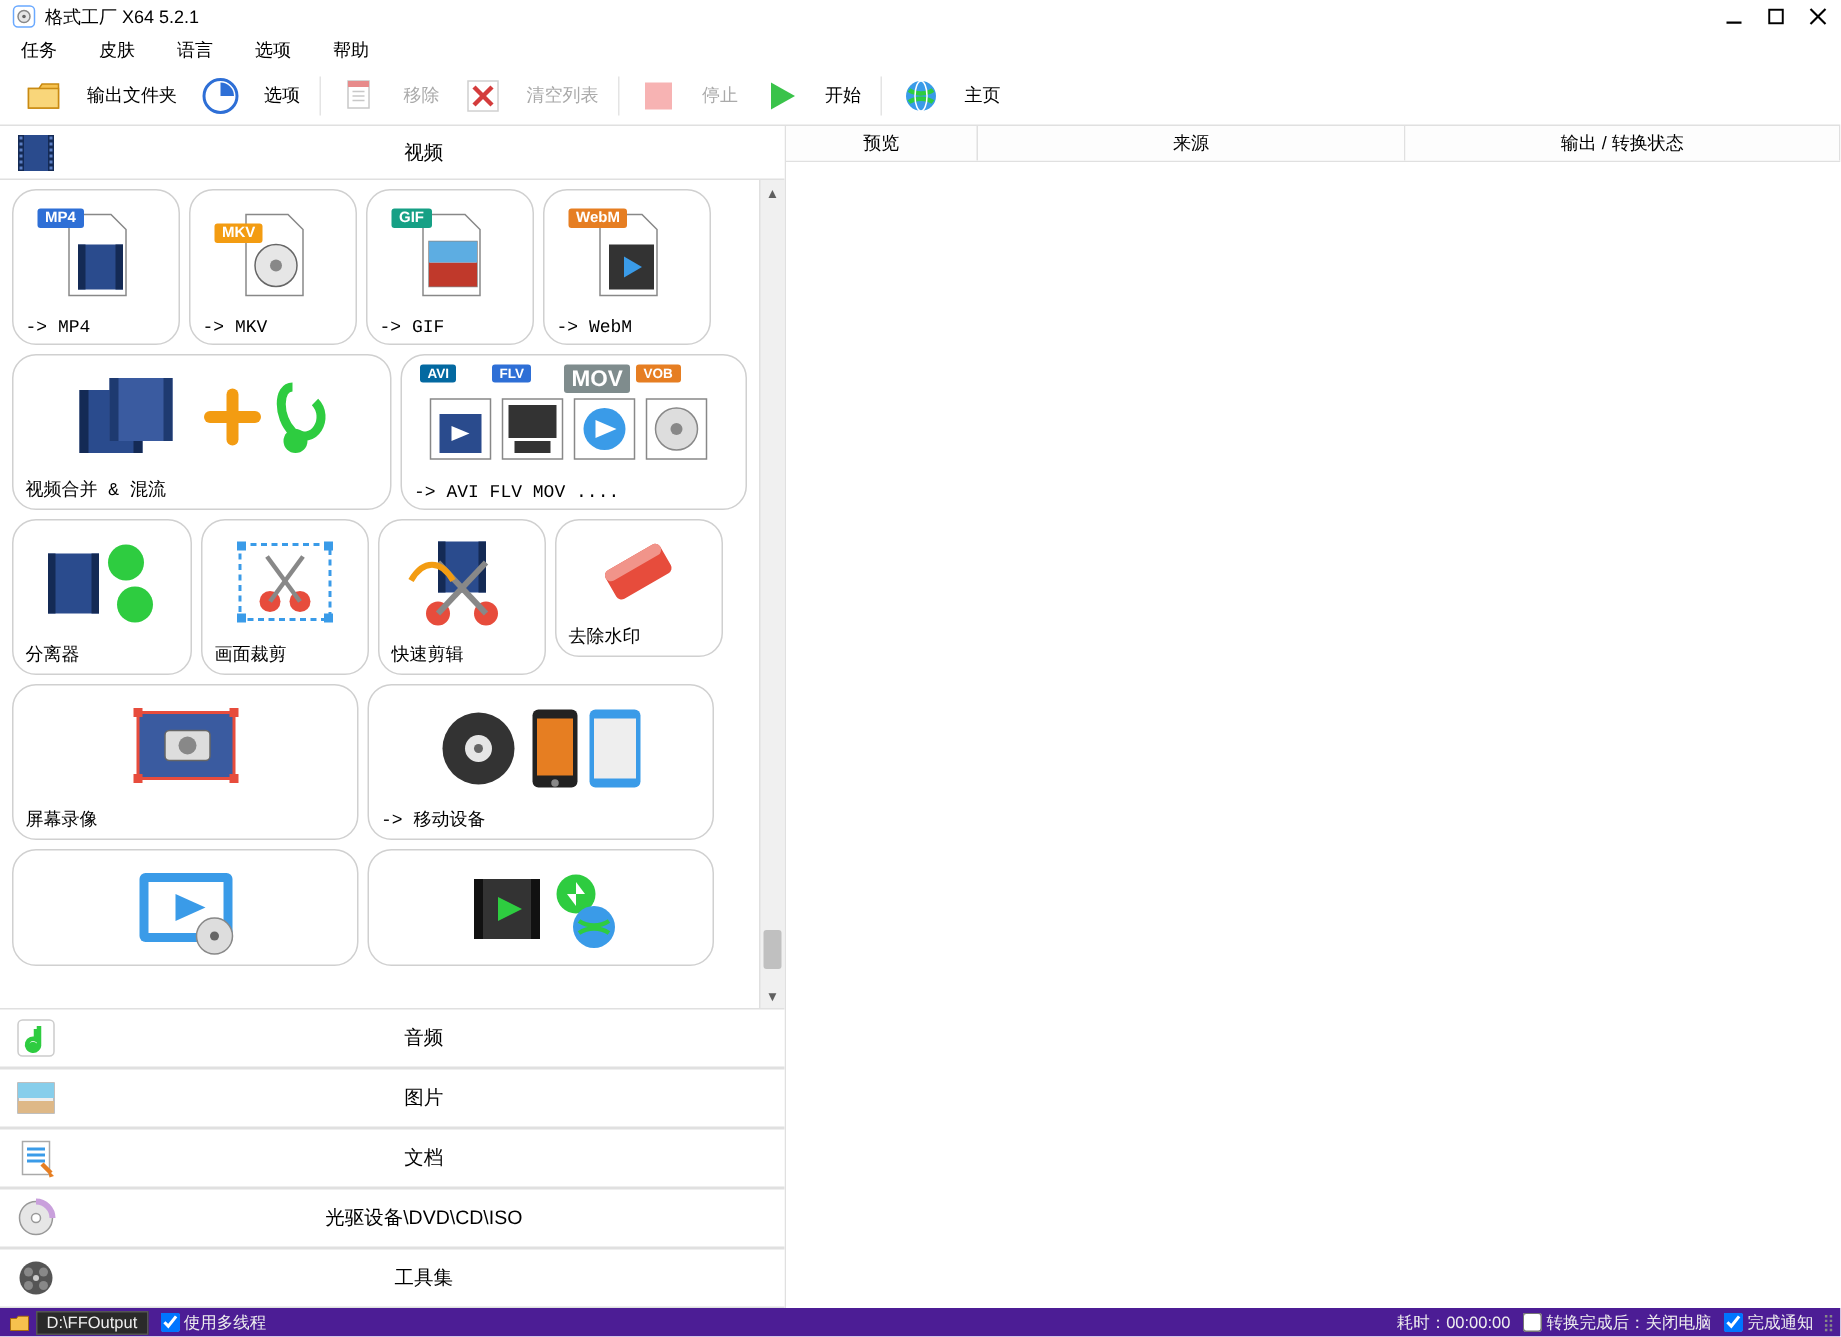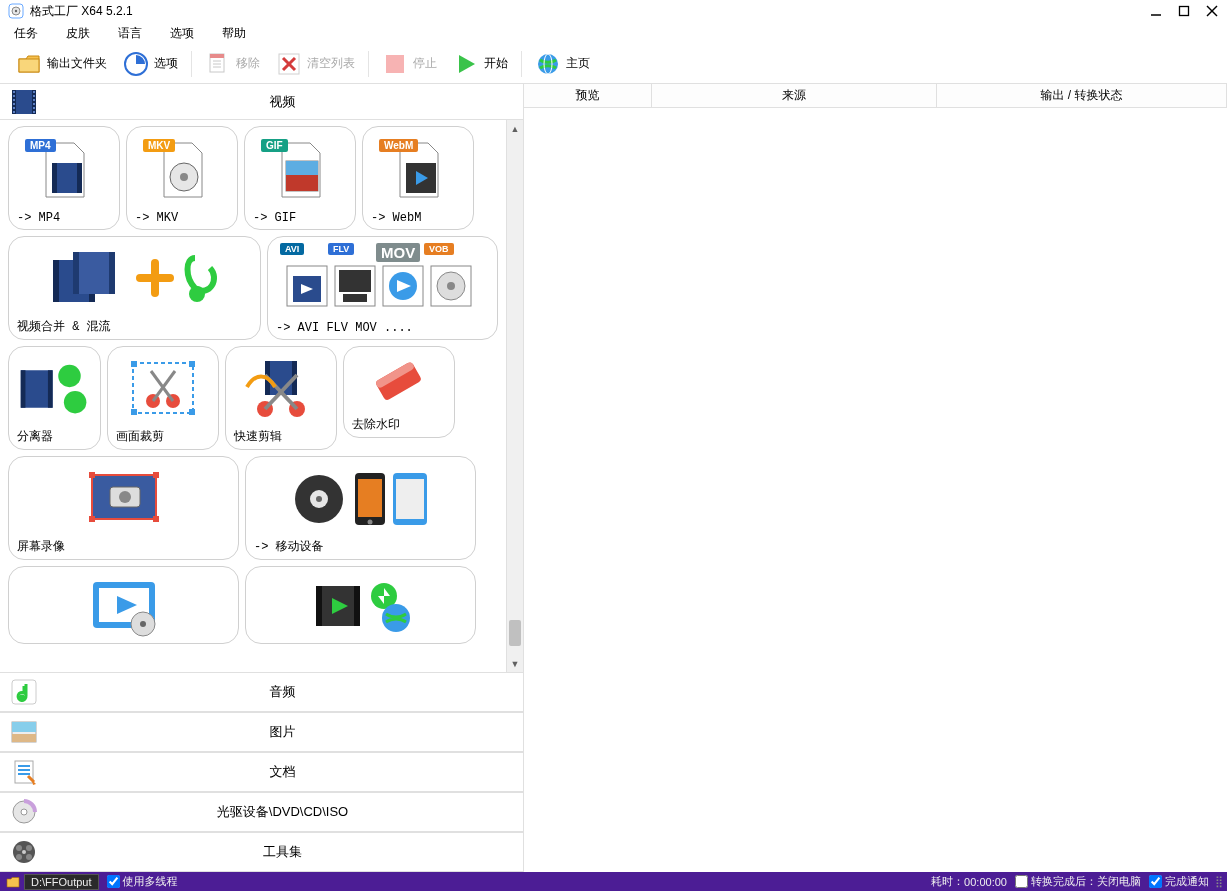--- a/index.html
+++ b/index.html
@@ -5,21 +5,21 @@
   html,body{margin:0;padding:0;height:100%;font-family:"Microsoft YaHei","SimSun",sans-serif;font-size:12px;color:#000;background:#fff;overflow:hidden}
   *{box-sizing:border-box}
   .titlebar{height:22px;background:#fff;display:flex;align-items:center;padding:0 8px}
   .titlebar .app-icon{width:16px;height:16px;margin-right:6px;display:inline-flex;align-items:center;justify-content:center}
   .titlebar .title{flex:1;font-size:12px}
   .titlebar .win-btns{display:flex;gap:14px}
   .titlebar .win-btns span{width:14px;height:14px;display:inline-flex;align-items:center;justify-content:center;color:#444}
   .menubar{height:22px;display:flex;align-items:center;padding:0 8px;gap:16px;background:#fff}
   .menubar .menu-item{padding:2px 6px;cursor:default}
   .toolbar{height:40px;display:flex;align-items:center;padding:0 10px;gap:4px;background:#fff;border-bottom:1px solid #e0e0e0}
-  .toolbar .tb-item{display:flex;align-items:center;gap:5px;padding:3px 6px}
+  .toolbar .tb-item{display:flex;align-items:center;gap:16px;padding:3px 6px}
   .toolbar .tb-item.disabled{color:#aaa}
   .toolbar .tb-icon{width:26px;height:26px;display:inline-flex;align-items:center;justify-content:center}
   .sep{width:1px;height:26px;background:#e4e4e4;margin:0 3px}
   .main{display:flex;height:calc(100% - 22px - 22px - 40px - 19px)}
   .left{width:524px;display:flex;flex-direction:column;border-right:1px solid #e0e0e0}
   .cat-row{height:40px;display:flex;align-items:center;border-bottom:1px solid #e0e0e0;border-top:1px solid #e0e0e0;background:#fff}
   .cat-row:first-child{border-top:none}
   .cat-row .cat-icon{width:36px;height:36px;margin-left:6px;display:flex;align-items:center;justify-content:center}
   .cat-row .cat-label{flex:1;text-align:center;font-size:13px}
   .scroll-area{flex:1;position:relative;display:flex}
@@ -201,21 +201,21 @@
             <div class="lbl">-&gt; MP4</div>
           </div>
 
           <div class="tile" style="width:112px;height:104px">
             <div class="img" style="position:relative">
               <svg width="60" height="58" viewBox="0 0 60 58">
                   <path d="M12 2h28l10 10v44H12z" fill="#fff" stroke="#888"></path>
                   <circle cx="32" cy="36" r="14" fill="#e6e6e6" stroke="#666"></circle>
                   <circle cx="32" cy="36" r="4" fill="#888"></circle>
                 </svg>
-              <span class="badge" style="left:8px;top:6px;background:#f39c12">MKV</span>
+              <span class="badge" style="left:8px;top:16px;background:#f39c12">MKV</span>
             </div>
             <div class="lbl">-&gt; MKV</div>
           </div>
 
           <div class="tile" style="width:112px;height:104px">
             <div class="img" style="position:relative">
               <svg width="60" height="58" viewBox="0 0 60 58">
                   <path d="M12 2h28l10 10v44H12z" fill="#fff" stroke="#888"></path>
                   <rect x="16" y="20" width="32" height="30" fill="#eee" stroke="#888"></rect>
                   <rect x="16" y="34" width="32" height="16" fill="#c0392b"></rect>
@@ -283,21 +283,21 @@
                   </g>
               </svg>
               <span class="badge" style="left:4px;top:0;background:#0369a1;font-size:9px">AVI</span>
               <span class="badge" style="left:52px;top:0;background:#2e6fd6;font-size:9px">FLV</span>
               <span class="badge" style="left:100px;top:0;background:#7f8c8d;font-size:15px">MOV</span>
               <span class="badge" style="left:148px;top:0;background:#e67e22;font-size:9px">VOB</span>
             </div>
             <div class="lbl">-&gt; AVI FLV MOV ....</div>
           </div>
 
-          <div class="tile" style="width:93px;height:104px">
+          <div class="tile" style="width:120px;height:104px">
             <div class="img">
               <svg width="80" height="64" viewBox="0 0 80 64">
                   <rect x="4" y="12" width="34" height="40" fill="#2a4b8d"></rect>
                   <rect x="4" y="12" width="5" height="40" fill="#142a55"></rect>
                   <rect x="33" y="12" width="5" height="40" fill="#142a55"></rect>
                   <circle cx="56" cy="18" r="12" fill="#2ecc40"></circle>
                   <circle cx="62" cy="46" r="12" fill="#2ecc40"></circle>
                   <path d="M50 14c6 0 6 12 0 18M56 42c6 0 6 12 0 18" fill="none"></path>
                 </svg>
             </div>

